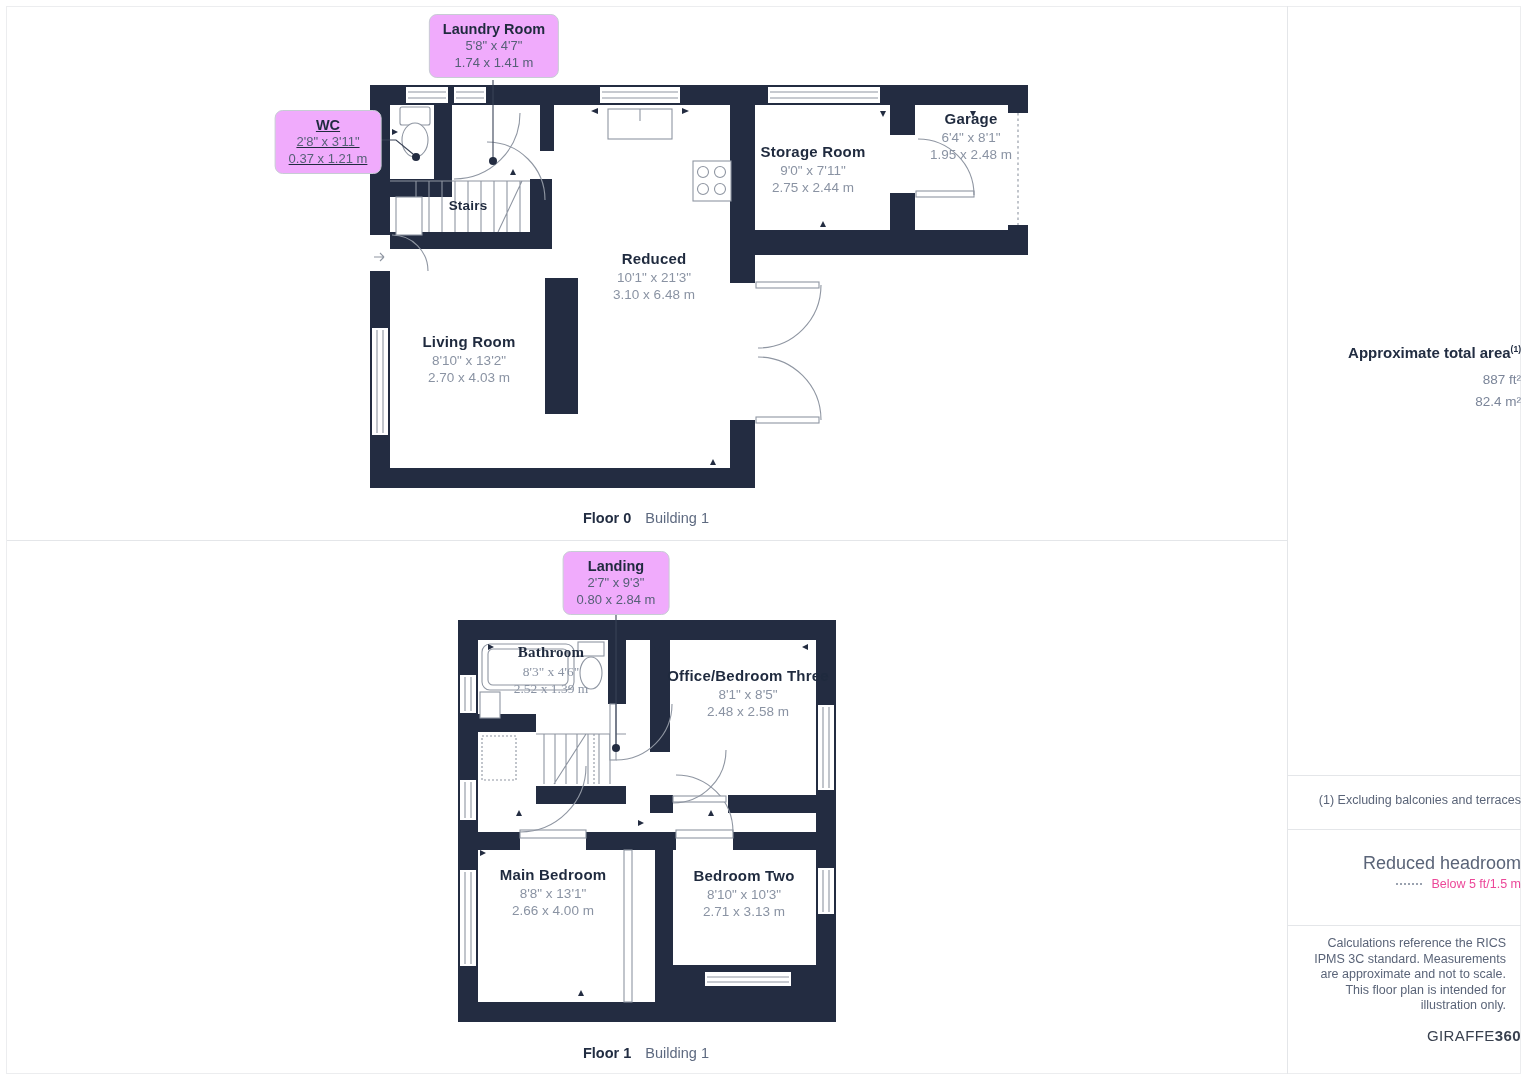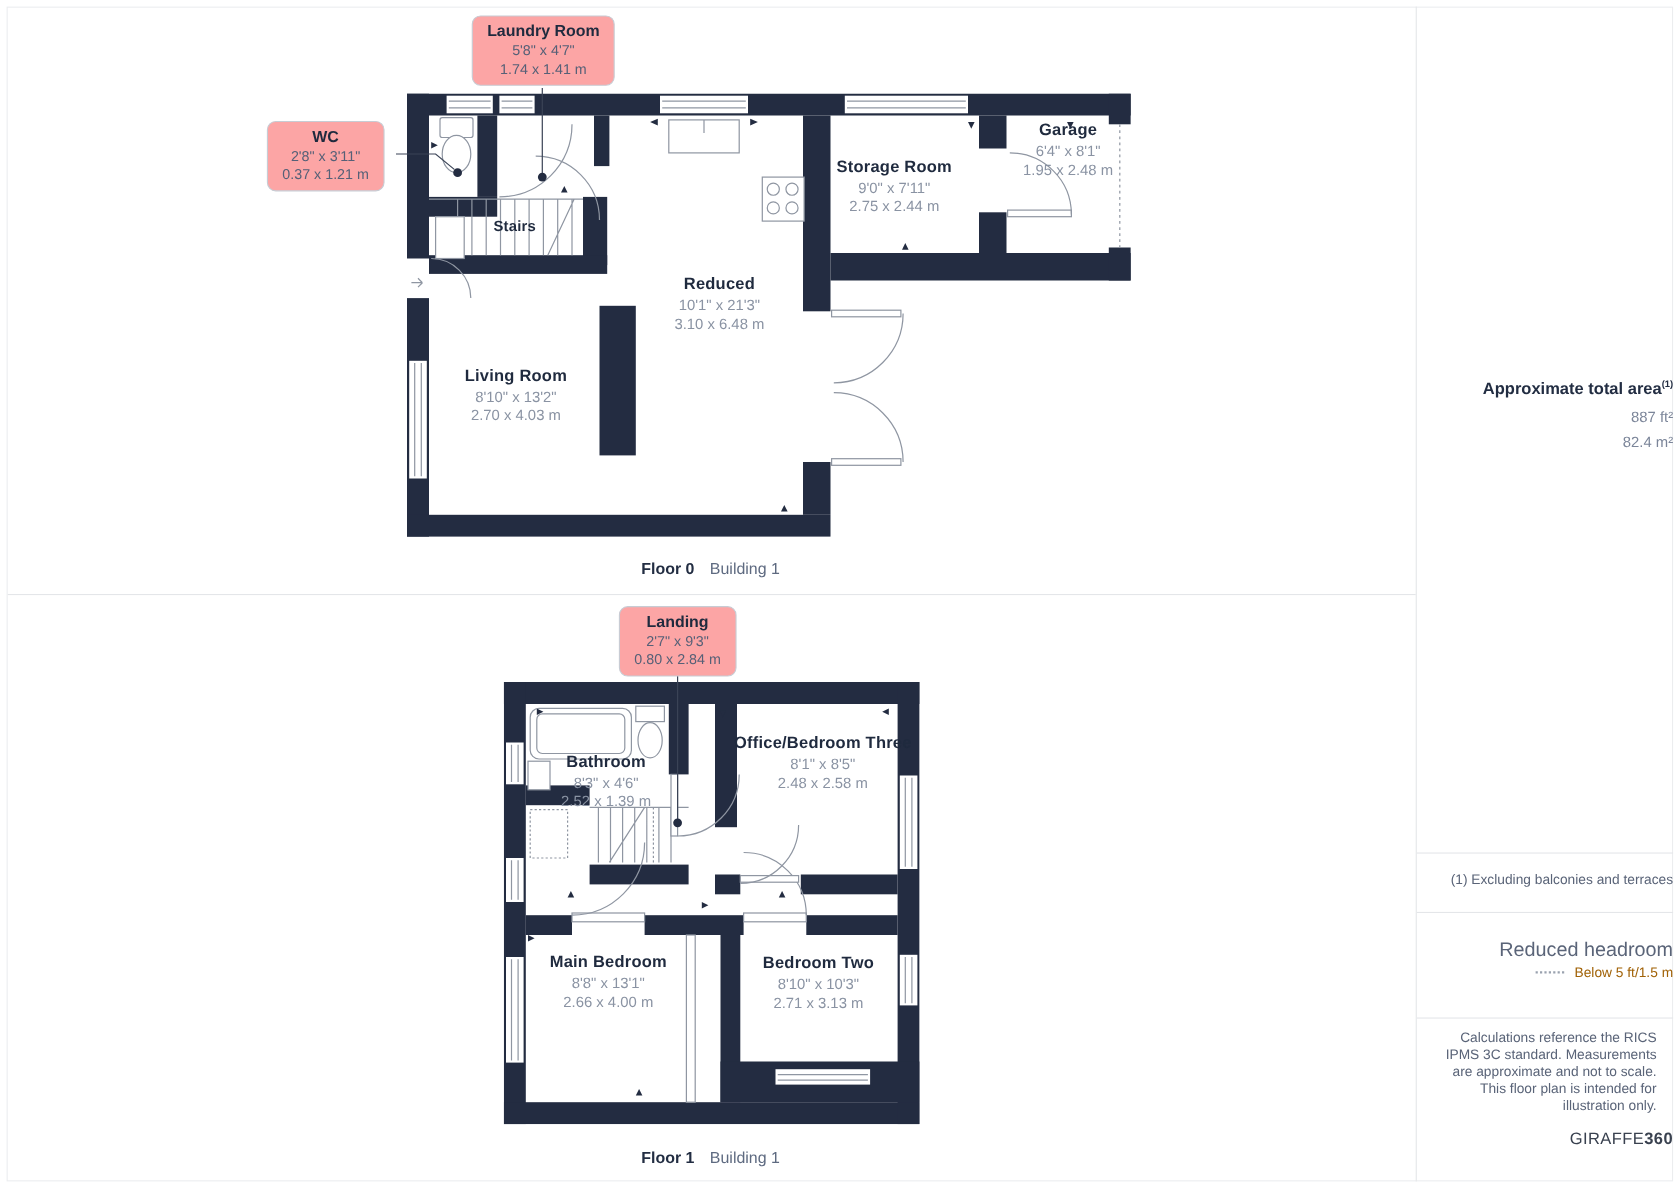--- a/index.html
+++ b/index.html
@@ -22,37 +22,37 @@
 
   .connectors{position:absolute;left:0;top:0;z-index:2;pointer-events:none;}
   .connectors path{stroke:#3A4356;stroke-width:1.1;fill:none;}
   .connectors circle{fill:var(--wall,#232C41);}
 
   .room-label{position:absolute;transform:translateX(-50%);text-align:center;z-index:3;white-space:nowrap;}
   .rl-name{font-size:15px;font-weight:700;color:var(--title,#1F2A3E);letter-spacing:.2px;margin-bottom:2px;}
   .rl-dim{font-size:13.5px;color:var(--dim,#8A93A3);line-height:17px;}
   .rl-small .rl-name{font-size:13.5px;}
 
-  .callout{position:absolute;transform:translateX(-50%);background:#fca5a5;border:1px solid #C7CCD4;
+  .callout{position:absolute;transform:translateX(-50%);background:#f0abfc;border:1px solid #C7CCD4;
            border-radius:8px;padding:6px 13px;text-align:center;z-index:5;white-space:nowrap;}
   .co-name{font-size:14.5px;font-weight:700;color:var(--title,#1F2A3E);margin-bottom:1px;}
   .co-dim{font-size:13px;color:#566077;line-height:16.5px;}
 
   .caption{position:absolute;left:646px;transform:translateX(-50%);z-index:3;font-size:14.5px;white-space:nowrap;}
   .cap-floor{font-weight:700;color:#222D42;}
   .cap-building{color:#5E6A80;margin-left:14px;}
 
   .sb{position:absolute;left:1288px;width:233px;text-align:right;z-index:3;}
   .sb-title{top:344px;font-size:15px;font-weight:700;color:#222D42;}
   .sb-title sup{font-size:8.5px;font-weight:700;}
   .sb-ft{top:372px;font-size:13.5px;color:#7B8599;}
   .sb-m{top:394px;font-size:13.5px;color:#7B8599;}
   .sb-foot{top:793px;font-size:12.5px;color:#5A6478;}
   .sb-rh1{top:853px;font-size:18px;color:#5A6478;}
-  .sb-rh2{top:877px;font-size:12.5px;color:#a16207;}
+  .sb-rh2{top:877px;font-size:12.5px;color:#ec4899;}
   .dots{display:inline-block;width:26px;border-top:2px dotted #9AA2AF;vertical-align:3px;margin-right:9px;}
   .sb-disc{top:936px;left:1303px;width:203px;font-size:12.5px;line-height:15.5px;color:#5A6478;}
   .sb-brand{top:1027px;font-size:15px;color:#39414F;letter-spacing:.4px;}
   .brand-b{font-weight:700;}
 </style>
 </head>
 <body>
 
 <div class="frame"></div>
 <div class="vdiv"></div>
@@ -226,21 +226,21 @@
   <div class="rl-name">Garage</div>
   <div class="rl-dim">6'4" x 8'1"</div>
   <div class="rl-dim">1.95 x 2.48 m</div>
 </div>
 <div class="room-label" style="left:469px;top:333px;">
   <div class="rl-name">Living Room</div>
   <div class="rl-dim">8'10" x 13'2"</div>
   <div class="rl-dim">2.70 x 4.03 m</div>
 </div>
 
-<div class="room-label" style="left:551px;top:684px;">
+<div class="room-label" style="left:551px;top:644px;font-family:Liberation Serif, serif;">
   <div class="rl-name">Bathroom</div>
   <div class="rl-dim">8'3" x 4'6"</div>
   <div class="rl-dim">2.52 x 1.39 m</div>
 </div>
 <div class="room-label" style="left:748px;top:667px;">
   <div class="rl-name">Office/Bedroom Three</div>
   <div class="rl-dim">8'1" x 8'5"</div>
   <div class="rl-dim">2.48 x 2.58 m</div>
 </div>
 <div class="room-label" style="left:553px;top:866px;">
@@ -252,21 +252,21 @@
   <div class="rl-name">Bedroom Two</div>
   <div class="rl-dim">8'10" x 10'3"</div>
   <div class="rl-dim">2.71 x 3.13 m</div>
 </div>
 
 <div class="callout" style="left:494px;top:14px;">
   <div class="co-name">Laundry Room</div>
   <div class="co-dim">5'8" x 4'7"</div>
   <div class="co-dim">1.74 x 1.41 m</div>
 </div>
-<div class="callout" style="left:296px;top:110px;">
+<div class="callout" style="left:328px;top:110px;text-decoration:underline;">
   <div class="co-name">WC</div>
   <div class="co-dim">2'8" x 3'11"</div>
   <div class="co-dim">0.37 x 1.21 m</div>
 </div>
 <div class="callout" style="left:616px;top:551px;">
   <div class="co-name">Landing</div>
   <div class="co-dim">2'7" x 9'3"</div>
   <div class="co-dim">0.80 x 2.84 m</div>
 </div>
 

